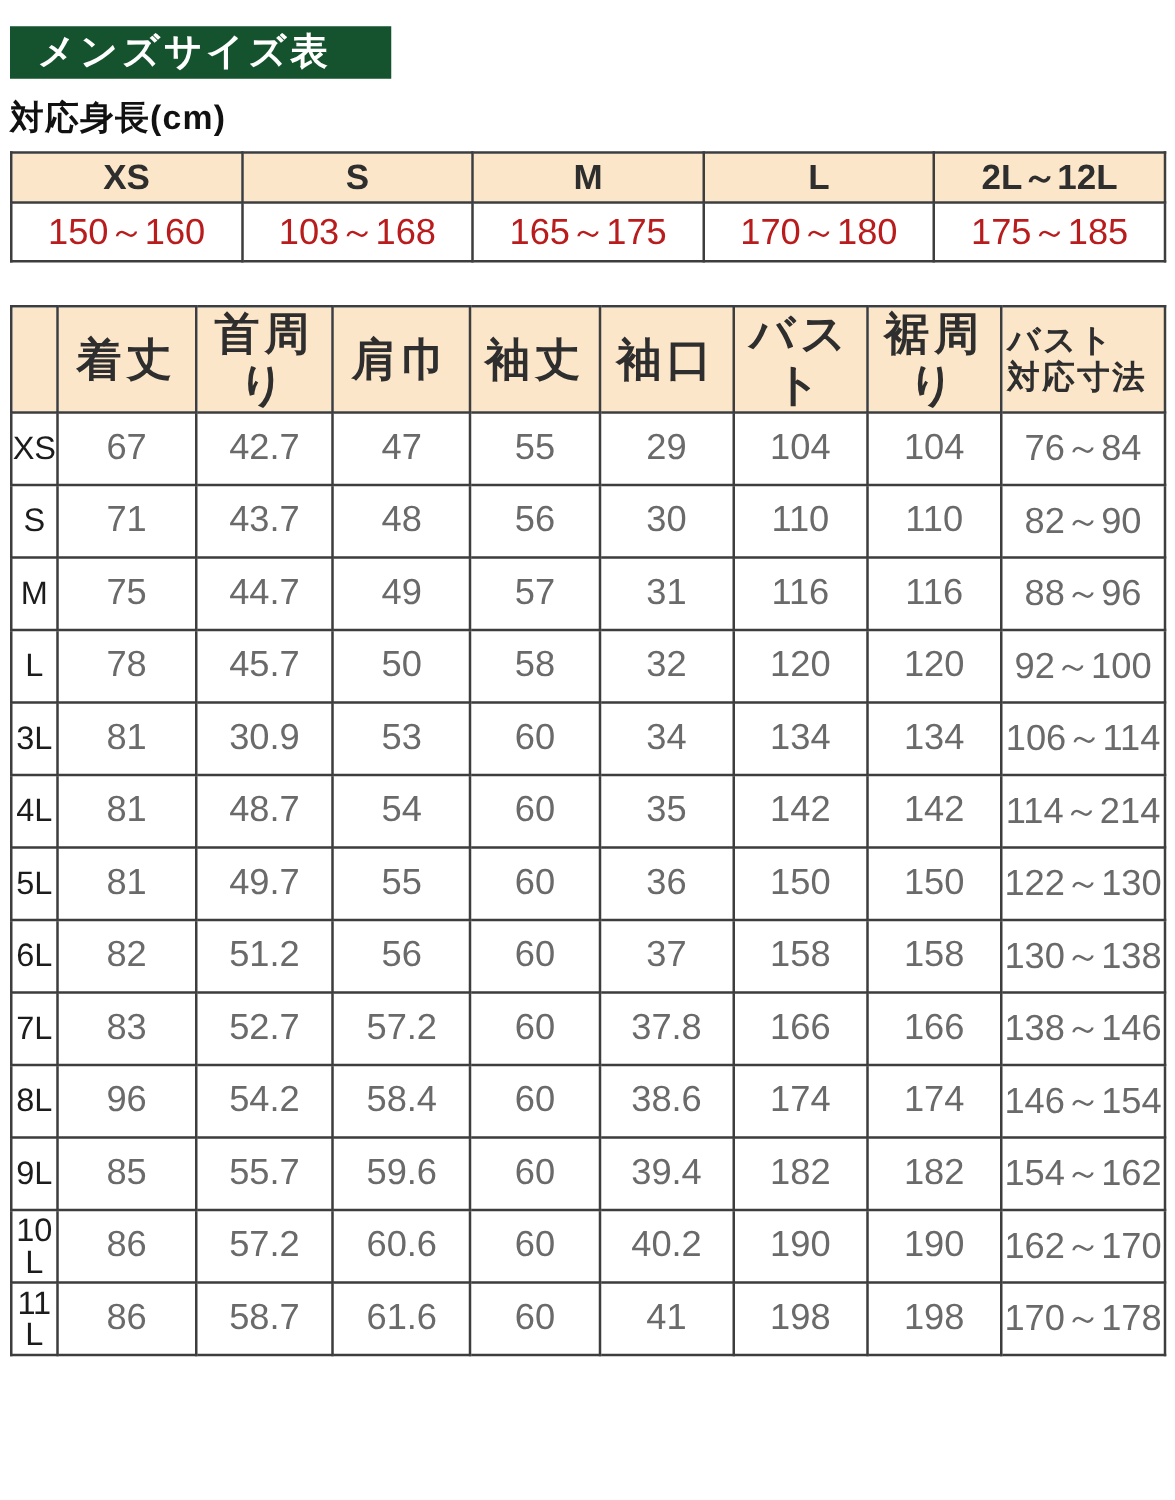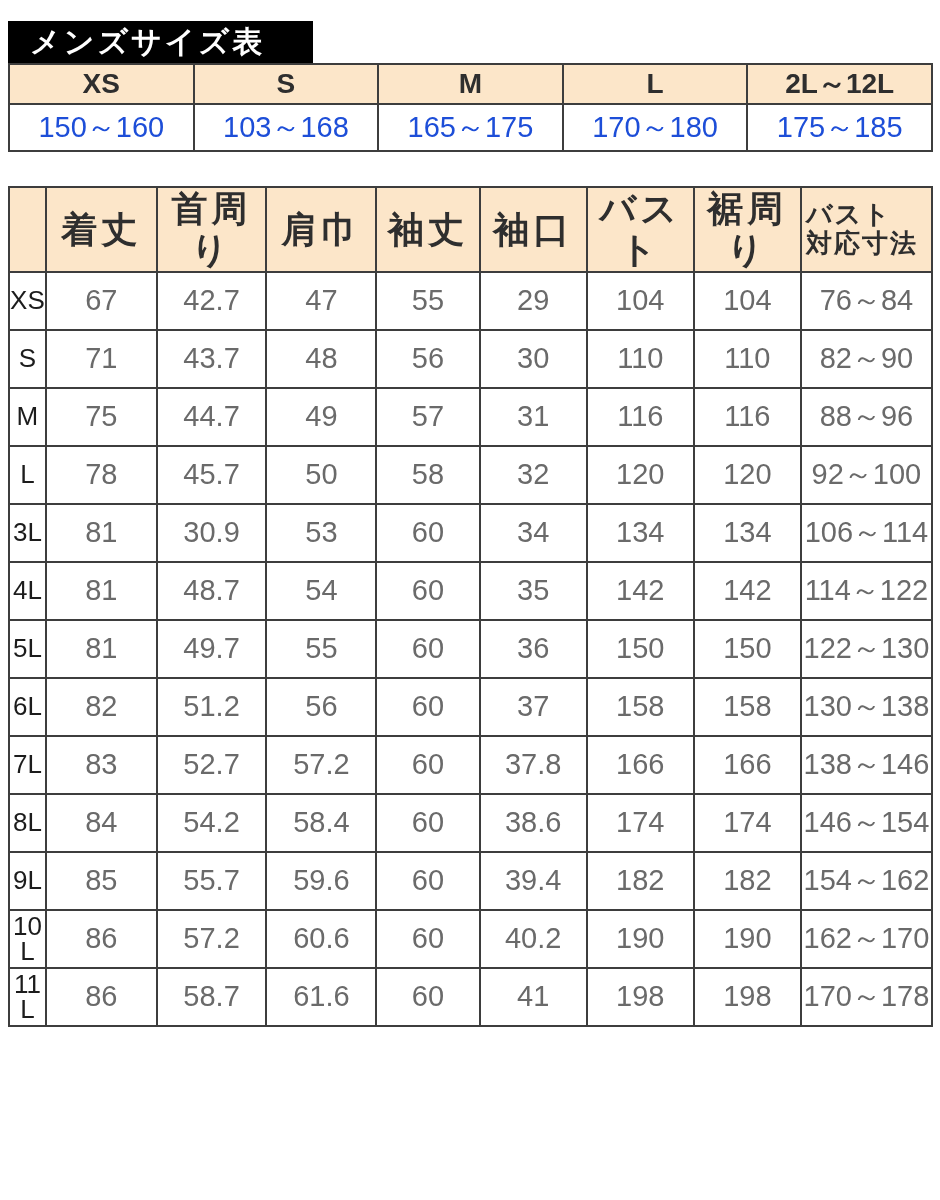--- a/index.html
+++ b/index.html
@@ -13,21 +13,21 @@
     width: 940px;
     height: 1200px;
     background: #ffffff;
     box-sizing: border-box;
     padding: 21px 7px 0 8px;
   }
   .title-bar {
     width: 305px;
     height: 42px;
     line-height: 42px;
-    background: #000000;
+    background: #14532d;
     color: #ffffff;
     font-size: 30px;
     font-weight: bold;
     letter-spacing: 3px;
     padding-left: 22px;
     box-sizing: border-box;
   }
   .caption {
     margin: 13px 0 9px 0;
     font-size: 27px;
@@ -51,21 +51,21 @@
   
   .height-table thead tr { height: 37px; }
   .height-table tbody tr { height: 47px; }
   .height-table th {
     background: #fce6c9;
     color: #2e2e2e;
     font-size: 28px;
     font-weight: bold;
   }
   .height-table td {
-    color: #1d4ed8;
+    color: #b91c1c;
     font-size: 29px;
     font-weight: normal;
   }
   
   .size-table { margin-top: 34px; }
   .size-table thead tr { height: 63px; }
   .size-table tbody tr { height: 58px; }
   .size-table th {
     background: #fce6c9;
     color: #2e2e2e;
@@ -93,20 +93,21 @@
     letter-spacing: 0;
   }
 </style>
 </head>
 <body>
 
 <div class="page">
 
   <div class="title-bar">メンズサイズ表</div>
 
+  <div class="caption">対応身長(cm)</div>
 
   <table class="height-table">
     <colgroup>
       <col style="width:20%">
         <col style="width:20%">
         <col style="width:20%">
       <col style="width:20%">
         <col style="width:20%">
     </colgroup>
     <thead>
@@ -213,21 +214,21 @@
         </tr>
         <tr>
           <td class="size-label">4L</td>
           <td>81</td>
           <td>48.7</td>
           <td>54</td>
           <td>60</td>
           <td>35</td>
           <td>142</td>
           <td>142</td>
-          <td>114～122</td>
+          <td>114～214</td>
         </tr>
         <tr>
           <td class="size-label">5L</td>
           <td>81</td>
           <td>49.7</td>
           <td>55</td>
           <td>60</td>
           <td>36</td>
           <td>150</td>
           <td>150</td>
@@ -250,21 +251,21 @@
           <td>52.7</td>
           <td>57.2</td>
           <td>60</td>
           <td>37.8</td>
           <td>166</td>
           <td>166</td>
           <td>138～146</td>
         </tr>
         <tr>
           <td class="size-label">8L</td>
-          <td>84</td>
+          <td>96</td>
           <td>54.2</td>
           <td>58.4</td>
           <td>60</td>
           <td>38.6</td>
           <td>174</td>
           <td>174</td>
           <td>146～154</td>
         </tr>
         <tr>
           <td class="size-label">9L</td>

